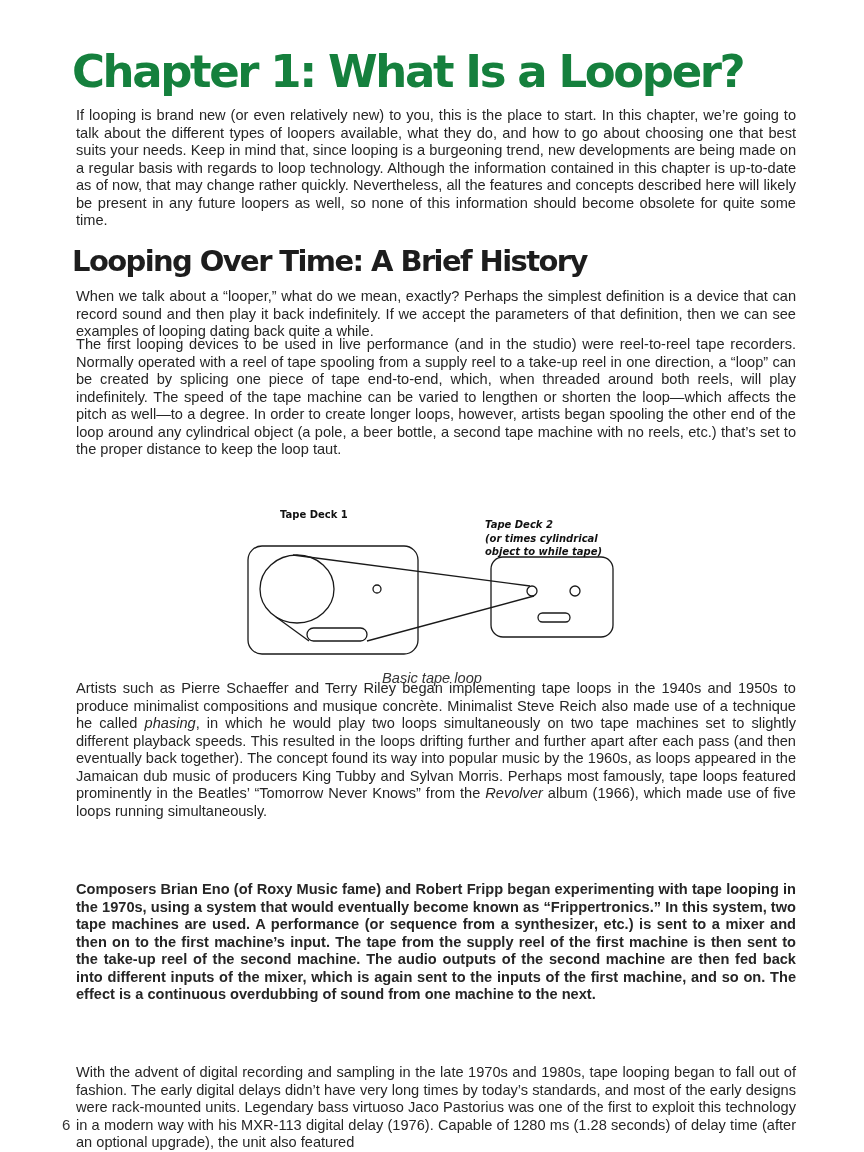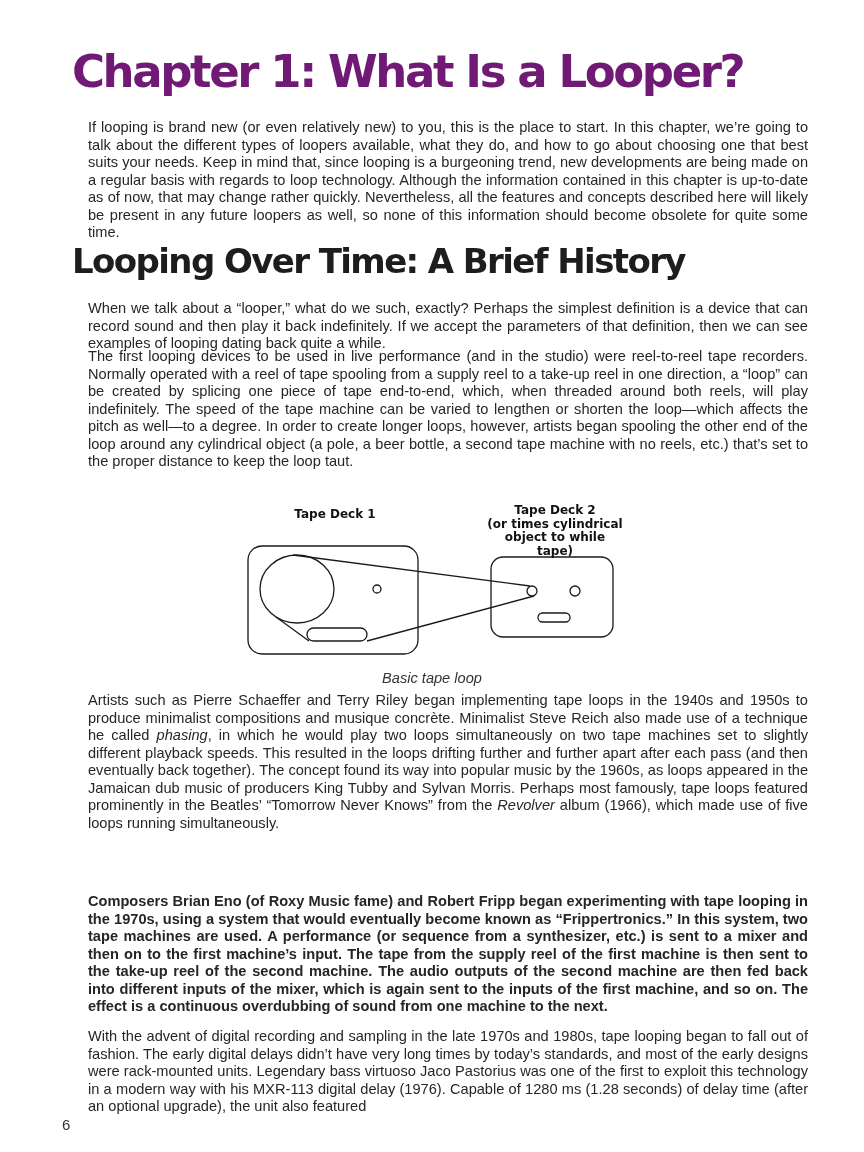--- a/index.html
+++ b/index.html
@@ -1,67 +1,67 @@
 <!DOCTYPE html>
 <html><head>
 <meta charset="utf-8">
 <style>
   html, body { margin: 0; padding: 0; background: #ffffff; }
   body { width: 864px; height: 1152px; position: relative; overflow: hidden; color: #1f1f1f; }
   h1 {
     position: absolute; left: 72px; top: 44px; margin: 0;
     font-family: "DejaVu Sans", sans-serif; font-weight: bold;
-    font-size: 45px; letter-spacing: -2.4px; line-height: 56px; color: #701a75;
+    font-size: 45px; letter-spacing: -2.4px; line-height: 56px; color: #15803d;
     white-space: nowrap;
   }
   h2 {
     position: absolute; left: 72px; top: 241px; margin: 0;
     font-family: "DejaVu Sans", sans-serif; font-weight: bold;
-    font-size: 34px; letter-spacing: -1.6px; line-height: 40px; color: #1d1d1d;
+    font-size: 29px; letter-spacing: -1.6px; line-height: 40px; color: #1d1d1d;
     white-space: nowrap;
   }
   p {
-    position: absolute; left: 72px; width: 720px; margin: 16px;
+    position: absolute; left: 72px; width: 720px; margin: 4px;
     font-family: "Liberation Sans", sans-serif; font-size: 14.6px; line-height: 17.5px;
     text-align: justify; color: #262626;
   }
   em { font-style: italic; }
   #p-intro { top: 103px; }
   #p-when { top: 284px; }
   #p-first { top: 332px; }
   #p-artists { top: 676px; }
   #p-composers { top: 877px; font-weight: bold; }
-  #p-advent { top: 1012px; }
+  #p-advent { top: 1060px; }
   .figure { position: absolute; left: 240px; top: 500px; width: 390px; height: 200px; }
   .figure svg { position: absolute; left: 0; top: 0; }
   .deck-label {
     position: absolute; font-family: "DejaVu Sans", sans-serif; font-weight: bold;
-    font-size: 12px; line-height: 13.5px; text-align: center; color: #111;
+    font-size: 10px; line-height: 13.5px; color: #111;
   }
   #deck1-label { left: 40px; top: 8px; width: 110px; }
-  #deck2-label { left: 245px; top: 4px; width: 140px; }
+  #deck2-label { left: 245px; top: 18px; width: 140px; font-style: italic; }
   .caption {
     position: absolute; left: 0; top: 170px; width: 384px; text-align: center;
     font-family: "Liberation Sans", sans-serif; font-style: italic; font-size: 14.6px; color: #333;
   }
   .page-number {
     position: absolute; left: 62px; top: 1116px;
     font-family: "Liberation Sans", sans-serif; font-size: 15px; color: #333;
   }
 </style>
 </head>
 <body>
 
 <h1>Chapter 1: What Is a Looper?</h1>
 
 <p id="p-intro">If looping is brand new (or even relatively new) to you, this is the place to start. In this chapter, we’re going to talk about the different types of loopers available, what they do, and how to go about choosing one that best suits your needs. Keep in mind that, since looping is a burgeoning trend, new developments are being made on a regular basis with regards to loop technology. Although the information contained in this chapter is up-to-date as of now, that may change rather quickly. Nevertheless, all the features and concepts described here will likely be present in any future loopers as well, so none of this information should become obsolete for quite some time.</p>
 
 <h2>Looping Over Time: A Brief History</h2>
 
-<p id="p-when">When we talk about a “looper,” what do we such, exactly? Perhaps the simplest definition is a device that can record sound and then play it back indefinitely. If we accept the parameters of that definition, then we can see examples of looping dating back quite a while.</p>
+<p id="p-when">When we talk about a “looper,” what do we mean, exactly? Perhaps the simplest definition is a device that can record sound and then play it back indefinitely. If we accept the parameters of that definition, then we can see examples of looping dating back quite a while.</p>
 
 <p id="p-first">The first looping devices to be used in live performance (and in the studio) were reel-to-reel tape recorders. Normally operated with a reel of tape spooling from a supply reel to a take-up reel in one direction, a “loop” can be created by splicing one piece of tape end-to-end, which, when threaded around both reels, will play indefinitely. The speed of the tape machine can be varied to lengthen or shorten the loop—which affects the pitch as well—to a degree. In order to create longer loops, however, artists began spooling the other end of the loop around any cylindrical object (a pole, a beer bottle, a second tape machine with no reels, etc.) that’s set to the proper distance to keep the loop taut.</p>
 
 <div class="figure">
   <svg width="390" height="170" viewBox="240 500 390 170">
     <g fill="none" stroke="#1a1a1a" stroke-width="1.3">
       <rect x="248" y="546" width="170" height="108" rx="14" ry="14"></rect>
       <ellipse cx="297" cy="589" rx="37" ry="34"></ellipse>
       <circle cx="377" cy="589" r="4"></circle>
       <rect x="307" y="628" width="60" height="13" rx="6.5" ry="6.5"></rect>

